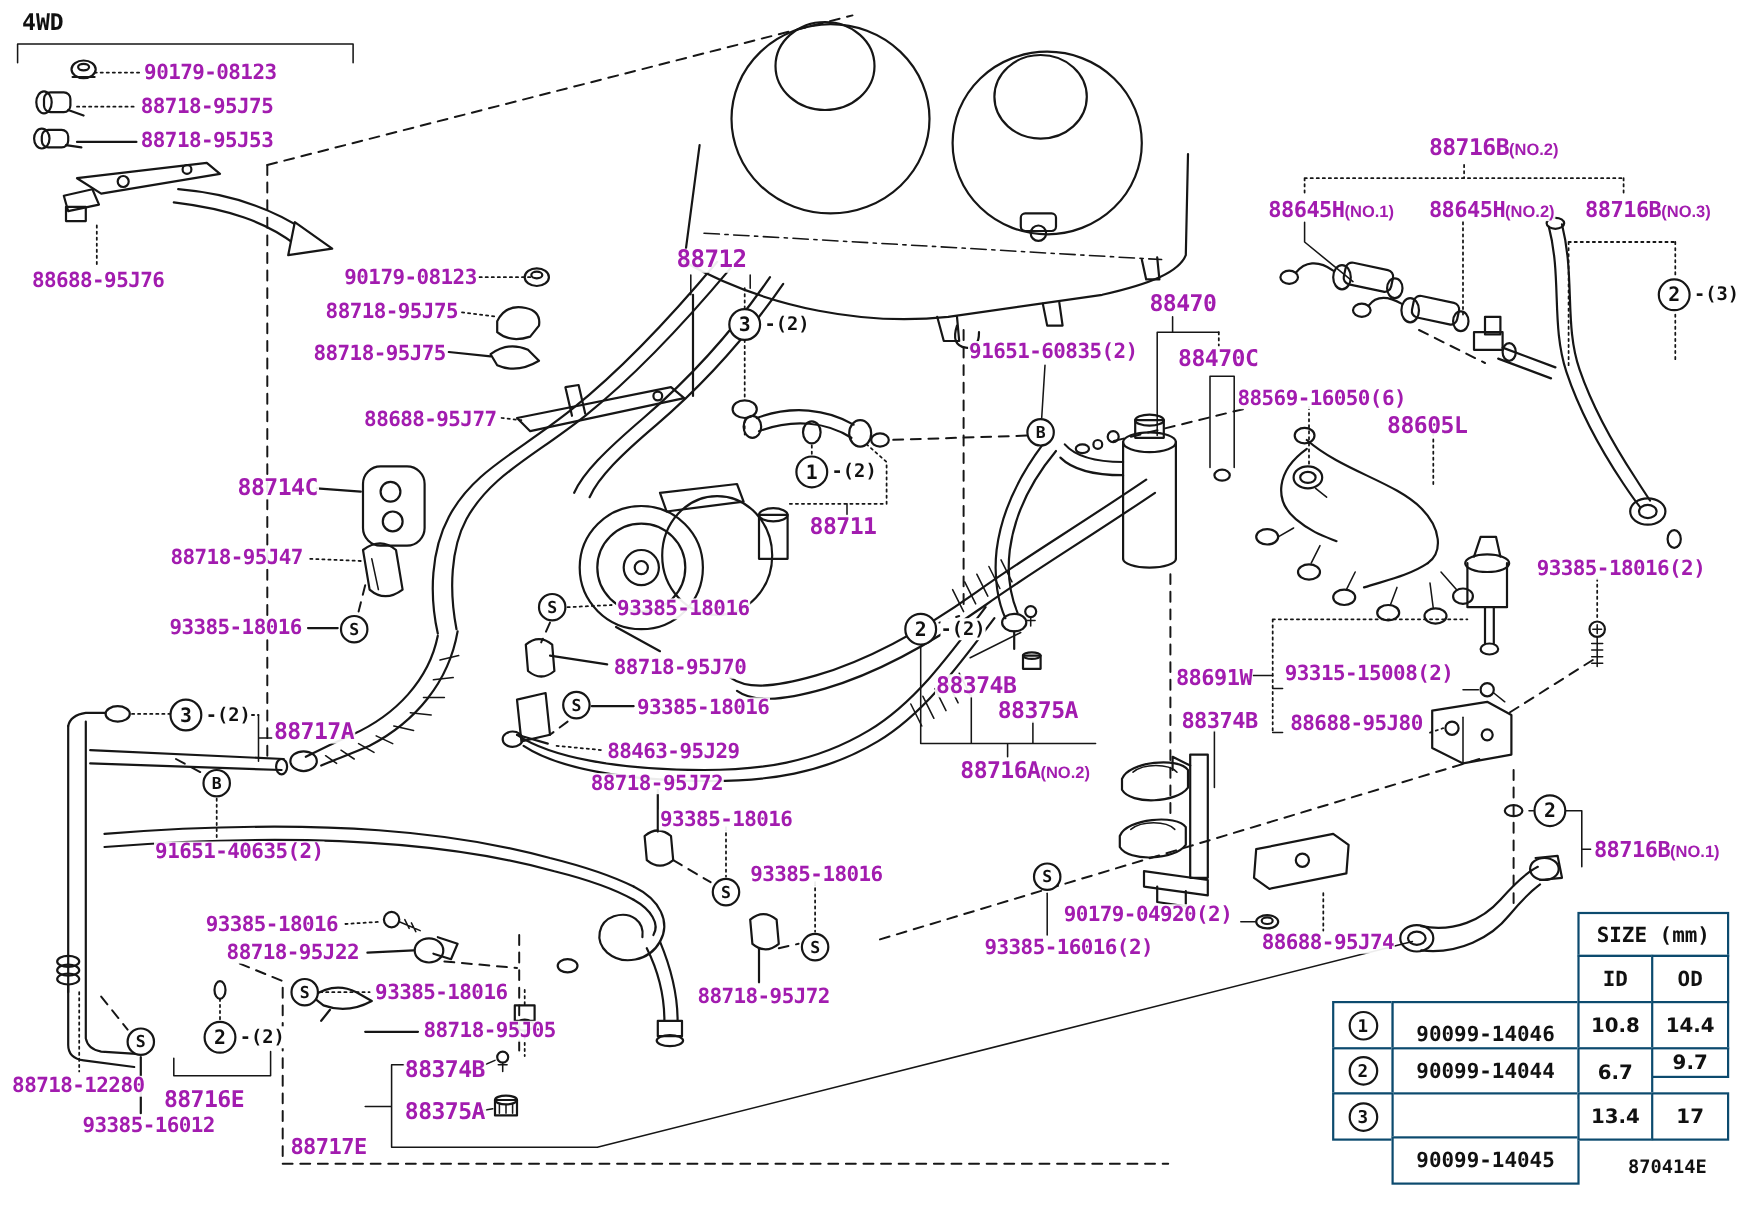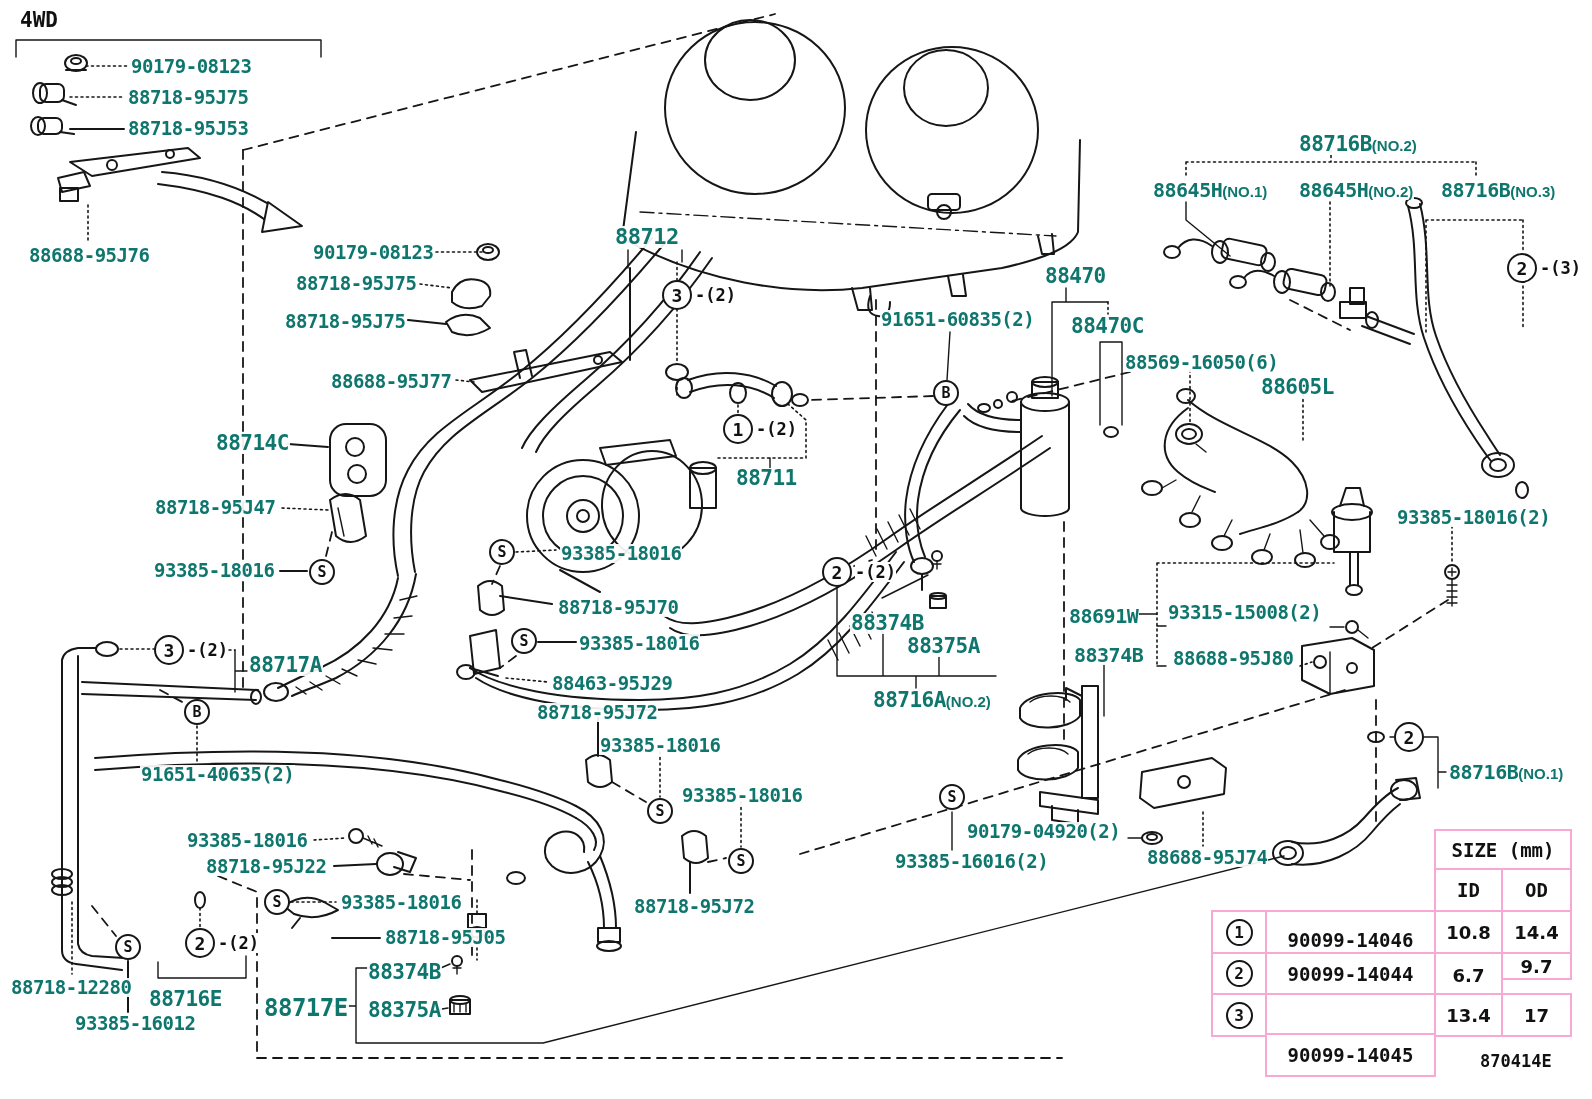--- a/index.html
+++ b/index.html
@@ -7,32 +7,32 @@
          font-family:"DejaVu Sans Mono",monospace;}
   #art{position:absolute;left:0;top:0;}
   #art path,#art ellipse,#art circle,#art rect,#art line,#art polyline,#art polygon{
       fill:none;stroke:#161616;stroke-width:2;stroke-linecap:round;stroke-linejoin:round;}
   #art .thin{stroke-width:1.4;}
   #art .dot{stroke-dasharray:2 3.5;stroke-width:1.6;}
   #art .dsh{stroke-dasharray:9 7;stroke-width:1.8;}
   #art .dd{stroke-dasharray:14 5 3 5;stroke-width:1.4;}
   #art .fil{fill:#fff;}
   .lbl{position:absolute;font:700 19px "DejaVu Sans Mono",monospace;letter-spacing:-0.5px;
-       color:#0f766e;line-height:1;white-space:nowrap;background:rgba(255,255,255,.92);padding:0 1px;}
+       color:#a21caf;line-height:1;white-space:nowrap;background:rgba(255,255,255,.92);padding:0 1px;}
   .lbl .sfx{font:700 15px "Liberation Sans",sans-serif;letter-spacing:0;}
   .co{position:absolute;display:flex;align-items:center;gap:3px;}
   .co .cir{box-sizing:border-box;border:2.5px solid #161616;border-radius:50%;background:#fff;
        display:flex;align-items:center;justify-content:center;font-weight:700;color:#111;
        font-family:"DejaVu Sans Mono",monospace;}
   .co .csfx{font:700 17px "DejaVu Sans Mono",monospace;color:#111;background:#fff;}
   #drive-label{position:absolute;left:20px;top:8px;font:700 21px "DejaVu Sans Mono",monospace;color:#111;}
   #diagram-id{position:absolute;left:1480px;top:1051px;font:700 17px "DejaVu Sans Mono",monospace;color:#111;}
   
   #size-table{position:absolute;left:1211px;top:829px;width:361px;height:208px;}
-  .tc{position:absolute;box-sizing:border-box;border:2px solid #f9a8d4;background:#fff;
+  .tc{position:absolute;box-sizing:border-box;border:2px solid #0c4a6e;background:#fff;
       display:flex;align-items:center;justify-content:center;color:#111;
       font:700 19px "DejaVu Sans Mono",monospace;}
   .tc.val{font:400 18px "DejaVu Sans",sans-serif;font-weight:700;}
   .badge-cir{box-sizing:border-box;width:27px;height:27px;border:2px solid #161616;border-radius:50%;
       display:flex;align-items:center;justify-content:center;font:700 16px "DejaVu Sans Mono",monospace;}
 </style>
 </head>
 <body>
 
 <div id="stage">
@@ -426,40 +426,40 @@
       <span class="lbl" style="left: 248px; top: 655px; font-size: 21px;">88717A</span>
       <span class="lbl" style="left: 140px; top: 765px;">91651-40635(2)</span>
       <span class="lbl" style="left: 186px; top: 831px;">93385-18016</span>
       <span class="lbl" style="left: 205px; top: 857px;">88718-95J22</span>
       <span class="lbl" style="left: 340px; top: 893px;">93385-18016</span>
       <span class="lbl" style="left: 384px; top: 928px;">88718-95J05</span>
       <span class="lbl" style="left: 10px; top: 978px;">88718-12280</span>
       <span class="lbl" style="left: 148px; top: 989px; font-size: 21px;">88716E</span>
       <span class="lbl" style="left: 74px; top: 1014px;">93385-16012</span>
       <span class="lbl" style="left: 367px; top: 962px; font-size: 21px;">88374B</span>
-      <span class="lbl" style="left: 263px; top: 996px; font-size: 24px;">88717E</span>
+      <span class="lbl" style="left: 263px; top: 1032px; font-size: 20px;">88717E</span>
       <span class="lbl" style="left: 367px; top: 1000px; font-size: 21px;">88375A</span>
       <span class="lbl" style="left: 735px; top: 468px; font-size: 21px;">88711</span>
       <span class="lbl" style="left: 880px; top: 310px;">91651-60835(2)</span>
       <span class="lbl" style="left: 1044px; top: 266px; font-size: 21px;">88470</span>
       <span class="lbl" style="left: 1070px; top: 316px; font-size: 21px;">88470C</span>
       <span class="lbl" style="left: 1124px; top: 353px;">88569-16050(6)</span>
       <span class="lbl" style="left: 1260px; top: 377px; font-size: 21px;">88605L</span>
       <span class="lbl" style="left: 1396px; top: 508px;">93385-18016(2)</span>
       <span class="lbl" style="left: 1068px; top: 606px; font-size: 20px;">88691W</span>
       <span class="lbl" style="left: 1167px; top: 603px;">93315-15008(2)</span>
       <span class="lbl" style="left: 1172px; top: 649px;">88688-95J80</span>
       <span class="lbl" style="left: 1073px; top: 645px; font-size: 20px;">88374B</span>
       <span class="lbl" style="left: 872px; top: 690px; font-size: 21px;">88716A<span class="sfx">(NO.2)</span></span>
       <span class="lbl" style="left: 966px; top: 822px;">90179-04920(2)</span>
       <span class="lbl" style="left: 894px; top: 852px;">93385-16016(2)</span>
       <span class="lbl" style="left: 1146px; top: 848px;">88688-95J74</span>
       <span class="lbl" style="left: 850px; top: 613px; font-size: 21px;">88374B</span>
       <span class="lbl" style="left: 906px; top: 636px; font-size: 21px;">88375A</span>
-      <span class="lbl" style="left: 1298px; top: 134px; font-size: 21px;">88716B<span class="sfx">(NO.2)</span></span>
+      <span class="lbl" style="left: 1298px; top: 124px; font-size: 21px;">88716B<span class="sfx">(NO.2)</span></span>
       <span class="lbl" style="left: 1152px; top: 180px; font-size: 20px;">88645H<span class="sfx">(NO.1)</span></span>
       <span class="lbl" style="left: 1298px; top: 180px; font-size: 20px;">88645H<span class="sfx">(NO.2)</span></span>
       <span class="lbl" style="left: 1440px; top: 180px; font-size: 20px;">88716B<span class="sfx">(NO.3)</span></span>
       <span class="lbl" style="left: 1448px; top: 762px; font-size: 20px;">88716B<span class="sfx">(NO.1)</span></span>
     </div>
 
   <div id="callouts">
       <div class="co" style="left: 662px; top: 280px;">
         <div class="cir" style="height: 30px; width: 30px; font-size: 18px;">3</div>
         <span class="csfx">-(2)</span>

